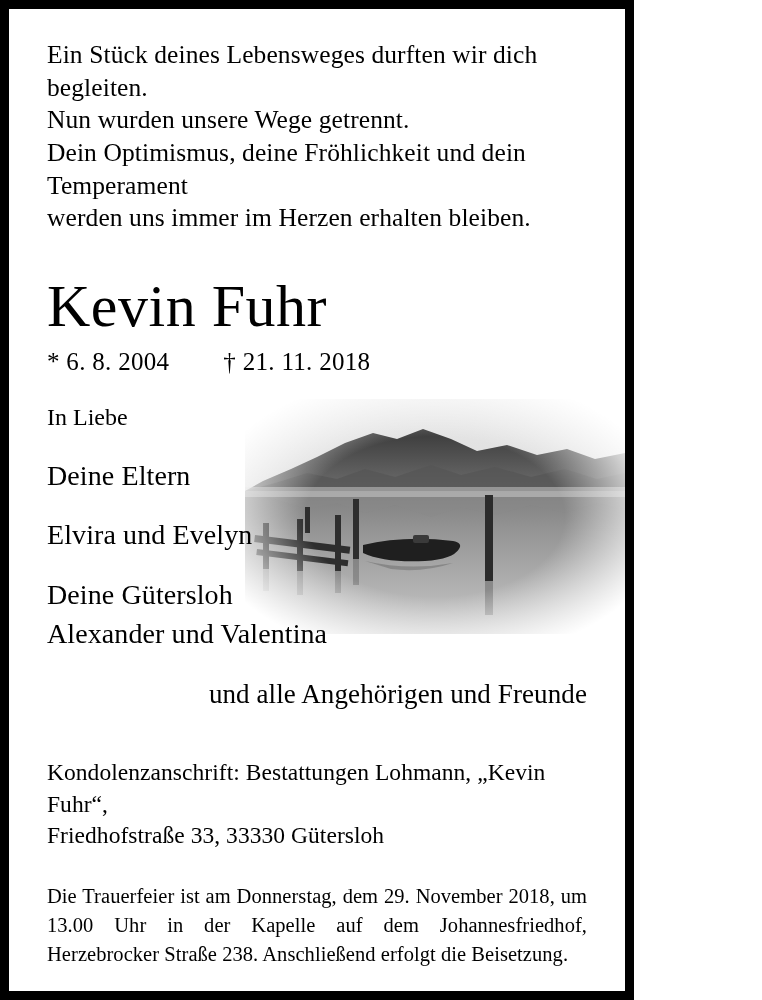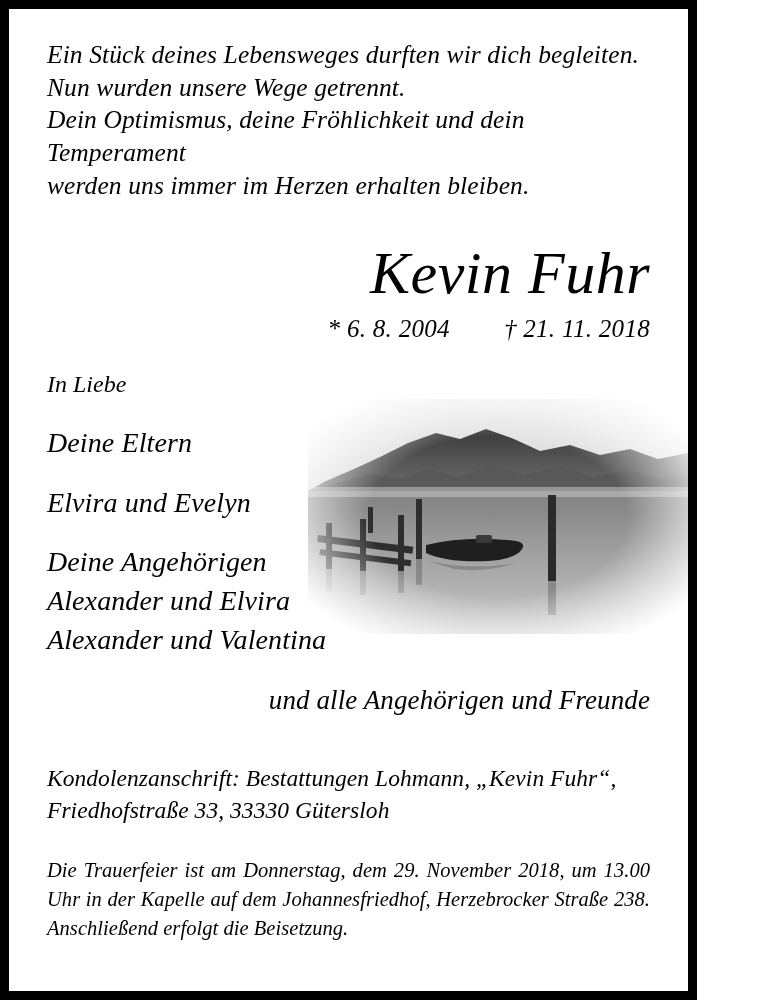--- a/index.html
+++ b/index.html
@@ -9,48 +9,47 @@
   }
   body {
     width: 762px;
     height: 1000px;
     font-family: "Liberation Serif", serif;
     color: #000000;
     overflow: hidden;
   }
   .page {
     position: relative;
-    width: 697px;
+    width: 634px;
     height: 1000px;
     box-sizing: border-box;
     background: #be185d;
     border: 9px solid #000000;
     padding: 0;
-    font-style: italic;
   }
   .inner {
     position: relative;
     width: 100%;
     height: 100%;
     box-sizing: border-box;
     background: #ffffff;
     padding: 30px 38px 0 38px;
   }
 
   
   .verse {
     font-size: 25.5px;
     line-height: 1.28;
     letter-spacing: 0.1px;
     white-space: pre-line;
   }
 
   
   .name-block {
-    text-align: right;
+    text-align: left;
     margin-top: 40px;
   }
   .deceased-name {
     font-size: 60px;
     line-height: 1.05;
     letter-spacing: 0.5px;
   }
   .dates {
     margin-top: 10px;
     font-size: 25px;
@@ -197,22 +196,21 @@
 
       <div class="group">
         <div class="line">Deine Eltern</div>
       </div>
 
       <div class="group">
         <div class="line">Elvira und Evelyn</div>
       </div>
 
       <div class="group">
-        <div class="line">Deine Angehörigen</div>
-        <div class="line">Alexander und Elvira</div>
+        <div class="line">Deine Gütersloh</div>
         <div class="line">Alexander und Valentina</div>
       </div>
 
       <div class="all-others">und alle Angehörigen und Freunde</div>
     </div>
 
     <div class="condolence">Kondolenzanschrift: Bestattungen Lohmann, „Kevin Fuhr“,
 Friedhofstraße 33, 33330 Gütersloh</div>
 
     <div class="ceremony">Die Trauerfeier ist am Donnerstag, dem 29. November 2018, um 13.00 Uhr in der Kapelle auf dem Johannesfriedhof, Herzebrocker Straße 238. Anschließend erfolgt die Beisetzung.</div>

